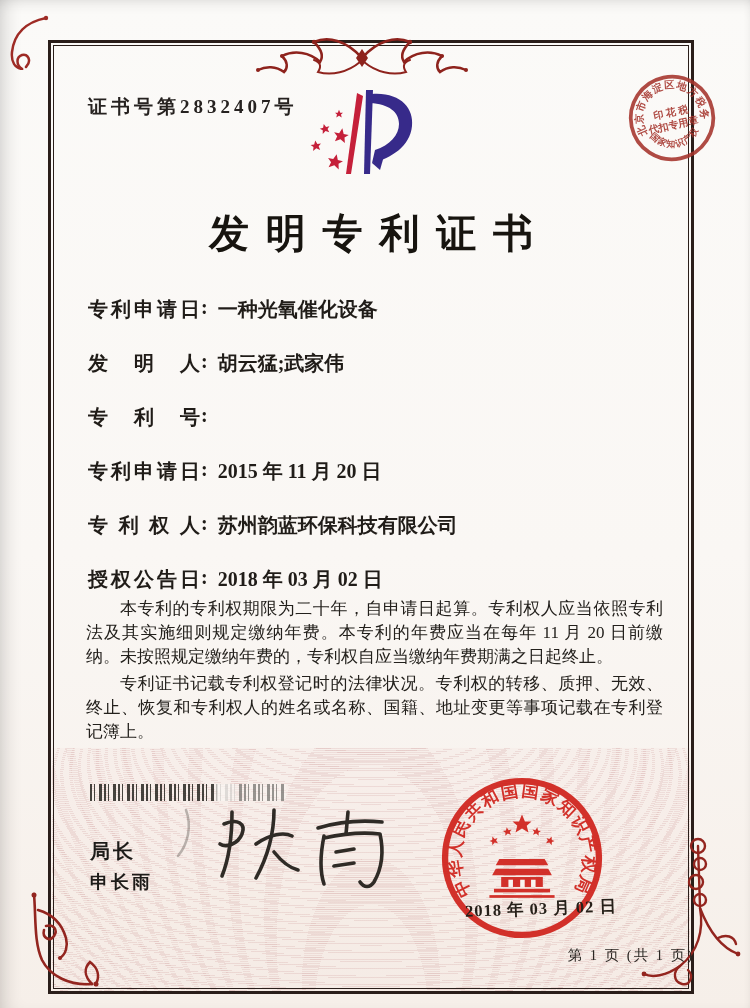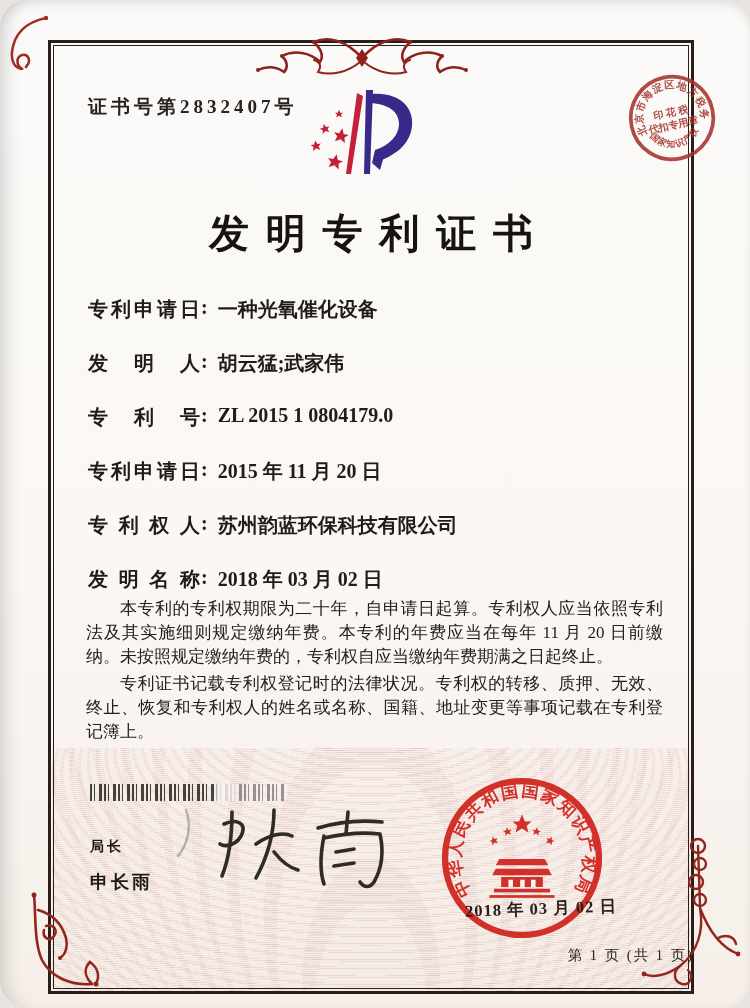--- a/index.html
+++ b/index.html
@@ -7,21 +7,20 @@
     width:750px;height:1008px;overflow:hidden;
     background:#e8e5e1;
     font-family:"Liberation Serif","DejaVu Serif",serif;
     color:#1d1b18;
     position:relative;
   }
   .page{
     position:absolute;inset:0;
     background:linear-gradient(180deg,#fbfaf8 0%,#faf7f4 55%,#f6efe9 100%);
     box-shadow:inset 16px 0 20px -14px rgba(0,0,0,.20), inset 0 12px 16px -12px rgba(0,0,0,.14), inset -6px 0 10px -8px rgba(0,0,0,.10);
-    border-radius:28px;
   }
   
   .frame{
     position:absolute;left:48px;top:40px;right:56px;bottom:14px;
     border:3px solid #2a1e1a;z-index:1;
   }
   .frame::after{
     content:"";position:absolute;inset:2px;border:1px solid #2a1e1a;
   }
   
@@ -50,21 +49,21 @@
     position:absolute;left:86px;top:597px;width:577px;z-index:2;
     font-size:17px;line-height:24px;text-align:justify;color:#23201c;
   }
   .paras p{margin:0 0 3px 0;text-indent:2em;}
   .barcode{
     position:absolute;left:90px;top:784px;width:196px;height:17px;z-index:2;opacity:.78;
     background-image:
       linear-gradient(90deg, rgba(250,247,244,0) 0 63%, rgba(250,247,244,.85) 65% 74%, rgba(250,247,244,.45) 74% 100%),
       repeating-linear-gradient(90deg,#15140f 0 2px,transparent 2px 4px,#15140f 4px 5px,transparent 5px 9px,#15140f 9px 12px,transparent 12px 14px);
   }
-  .sig-title{position:absolute;left:90px;top:838px;font-size:14px;letter-spacing:3px;font-weight:600;z-index:3;}
+  .sig-title{position:absolute;left:90px;top:838px;font-size:20px;letter-spacing:3px;font-weight:600;z-index:3;}
   .sig-name{position:absolute;left:90px;top:870px;font-size:18px;letter-spacing:3px;font-weight:600;z-index:3;}
   .signature{position:absolute;left:158px;top:804px;z-index:3;}
   .office-seal{position:absolute;left:436px;top:772px;z-index:3;opacity:.93;}
   .seal-date{
     position:absolute;left:448px;top:898px;width:186px;z-index:4;text-align:center;
     font-size:16.5px;font-weight:bold;letter-spacing:1px;color:#262019;transform:rotate(-2deg);
   }
   .tax-stamp{position:absolute;left:612px;top:58px;z-index:2;transform:rotate(-12deg);opacity:.88;}
   .footer{
     position:absolute;left:48px;width:646px;top:946px;z-index:2;text-align:right;
@@ -180,34 +179,33 @@
       <span class="fvalue">一种光氧催化设备</span>
     </div>
     <div class="field-row">
       <span class="flabel">发明人</span>
         <span class="fcolon">:</span>
       <span class="fvalue">胡云猛;武家伟</span>
     </div>
     <div class="field-row">
       <span class="flabel">专利号</span>
         <span class="fcolon">:</span>
-      <span class="fvalue">ZL 2015 1 0804179.0</span>
     </div>
     <div class="field-row">
       <span class="flabel">专利申请日</span>
         <span class="fcolon">:</span>
       <span class="fvalue">2015 年 11 月 20 日</span>
     </div>
     <div class="field-row">
       <span class="flabel">专利权人</span>
         <span class="fcolon">:</span>
       <span class="fvalue">苏州韵蓝环保科技有限公司</span>
     </div>
     <div class="field-row">
-      <span class="flabel">发明名称</span>
+      <span class="flabel">授权公告日</span>
         <span class="fcolon">:</span>
       <span class="fvalue">2018 年 03 月 02 日</span>
     </div>
   </div>
 
   <div class="paras">
     <p>本专利的专利权期限为二十年，自申请日起算。专利权人应当依照专利法及其实施细则规定缴纳年费。本专利的年费应当在每年 11 月 20 日前缴纳。未按照规定缴纳年费的，专利权自应当缴纳年费期满之日起终止。</p>
     <p>专利证书记载专利权登记时的法律状况。专利权的转移、质押、无效、终止、恢复和专利权人的姓名或名称、国籍、地址变更等事项记载在专利登记簿上。</p>
   </div>
 

